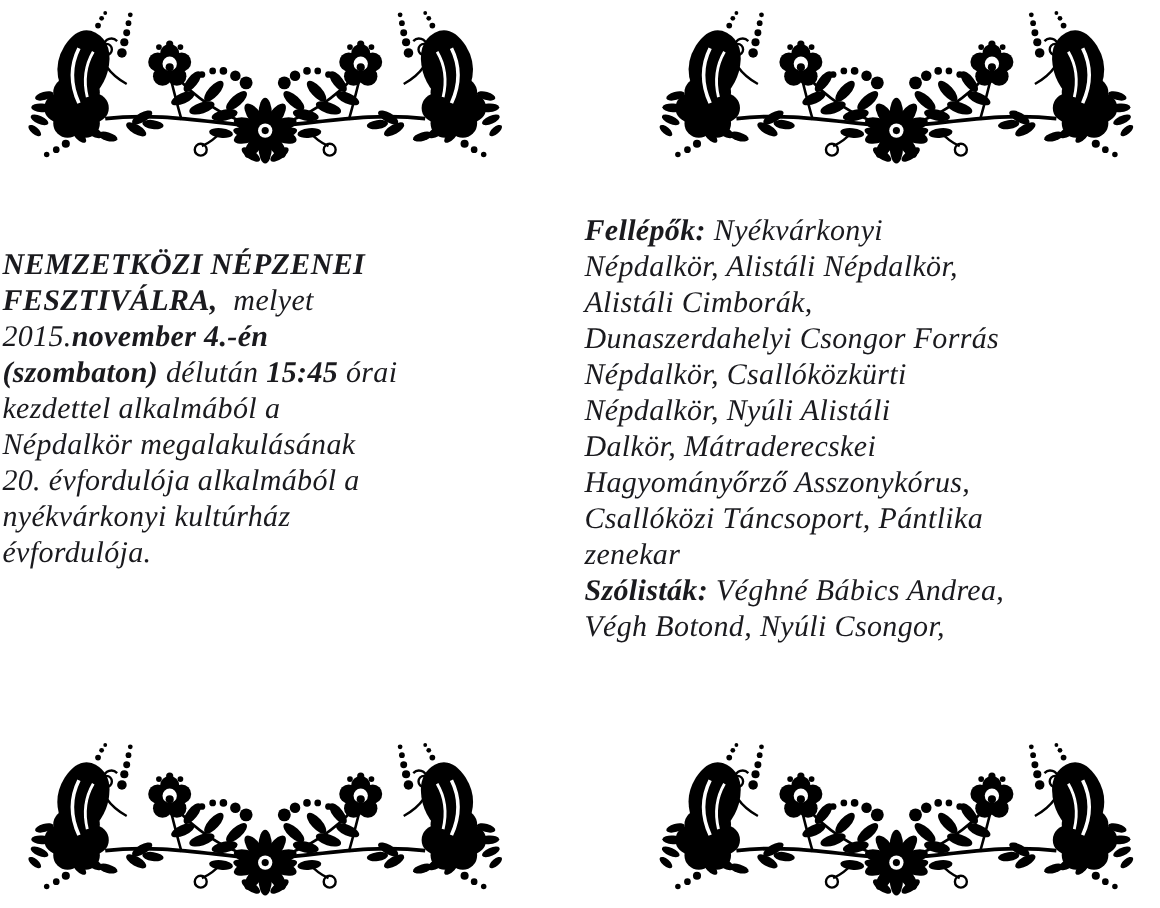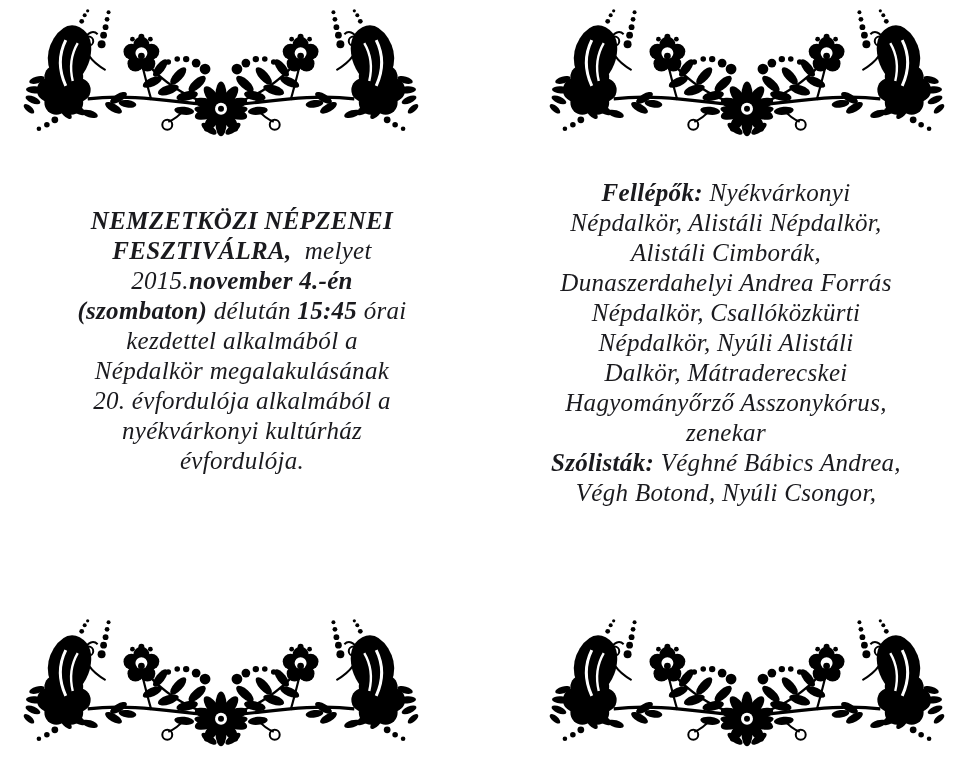--- a/index.html
+++ b/index.html
@@ -17,21 +17,21 @@
     width: 398px; height: 132px;
     color: #000;
   }
   .orn-tl { left: 22px;  top: 8px;   }
   .orn-tr { left: 548px; top: 8px;   }
   .orn-bl { left: 22px;  top: 618px; }
   .orn-br { left: 548px; top: 618px; }
 
   .text-col {
     position: absolute;
-    text-align: center;
+    text-align: left;
     font-style: italic;
     font-size: 25px;
     line-height: 30px;
     color: #1a1a1e;
     letter-spacing: 0.3px;
   }
   .col-left  { left: 2px;   top: 206px; width: 480px; }
   .col-right { left: 487px; top: 178px; width: 478px; }
   .text-line { white-space: nowrap; }
   .text-line span.bold { font-weight: 700; }
@@ -170,23 +170,24 @@
       <div class="text-line"><span>Népdalkör megalakulásának</span></div>
       <div class="text-line"><span>20. évfordulója alkalmából a</span></div>
       <div class="text-line"><span>nyékvárkonyi kultúrház</span></div>
       <div class="text-line"><span>évfordulója.</span></div>
     </div>
 
   <div class="text-col col-right">
       <div class="text-line"><span class="bold">Fellépők:</span><span> Nyékvárkonyi</span></div>
       <div class="text-line"><span>Népdalkör, Alistáli Népdalkör,</span></div>
       <div class="text-line"><span>Alistáli Cimborák,</span></div>
-      <div class="text-line"><span>Dunaszerdahelyi Andrea Forrás</span></div>
+      <div class="text-line"><span>Dunaszerdahelyi Csongor Forrás</span></div>
       <div class="text-line"><span>Népdalkör, Csallóközkürti</span></div>
       <div class="text-line"><span>Népdalkör, Nyúli Alistáli</span></div>
       <div class="text-line"><span>Dalkör, Mátraderecskei</span></div>
       <div class="text-line"><span>Hagyományőrző Asszonykórus,</span></div>
+      <div class="text-line"><span>Csallóközi Táncsoport, Pántlika</span></div>
       <div class="text-line"><span>zenekar</span></div>
       <div class="text-line"><span class="bold">Szólisták:</span><span> Véghné Bábics Andrea,</span></div>
       <div class="text-line"><span>Végh Botond, Nyúli Csongor,</span></div>
     </div>
 
 </div>
 
 </body></html>

